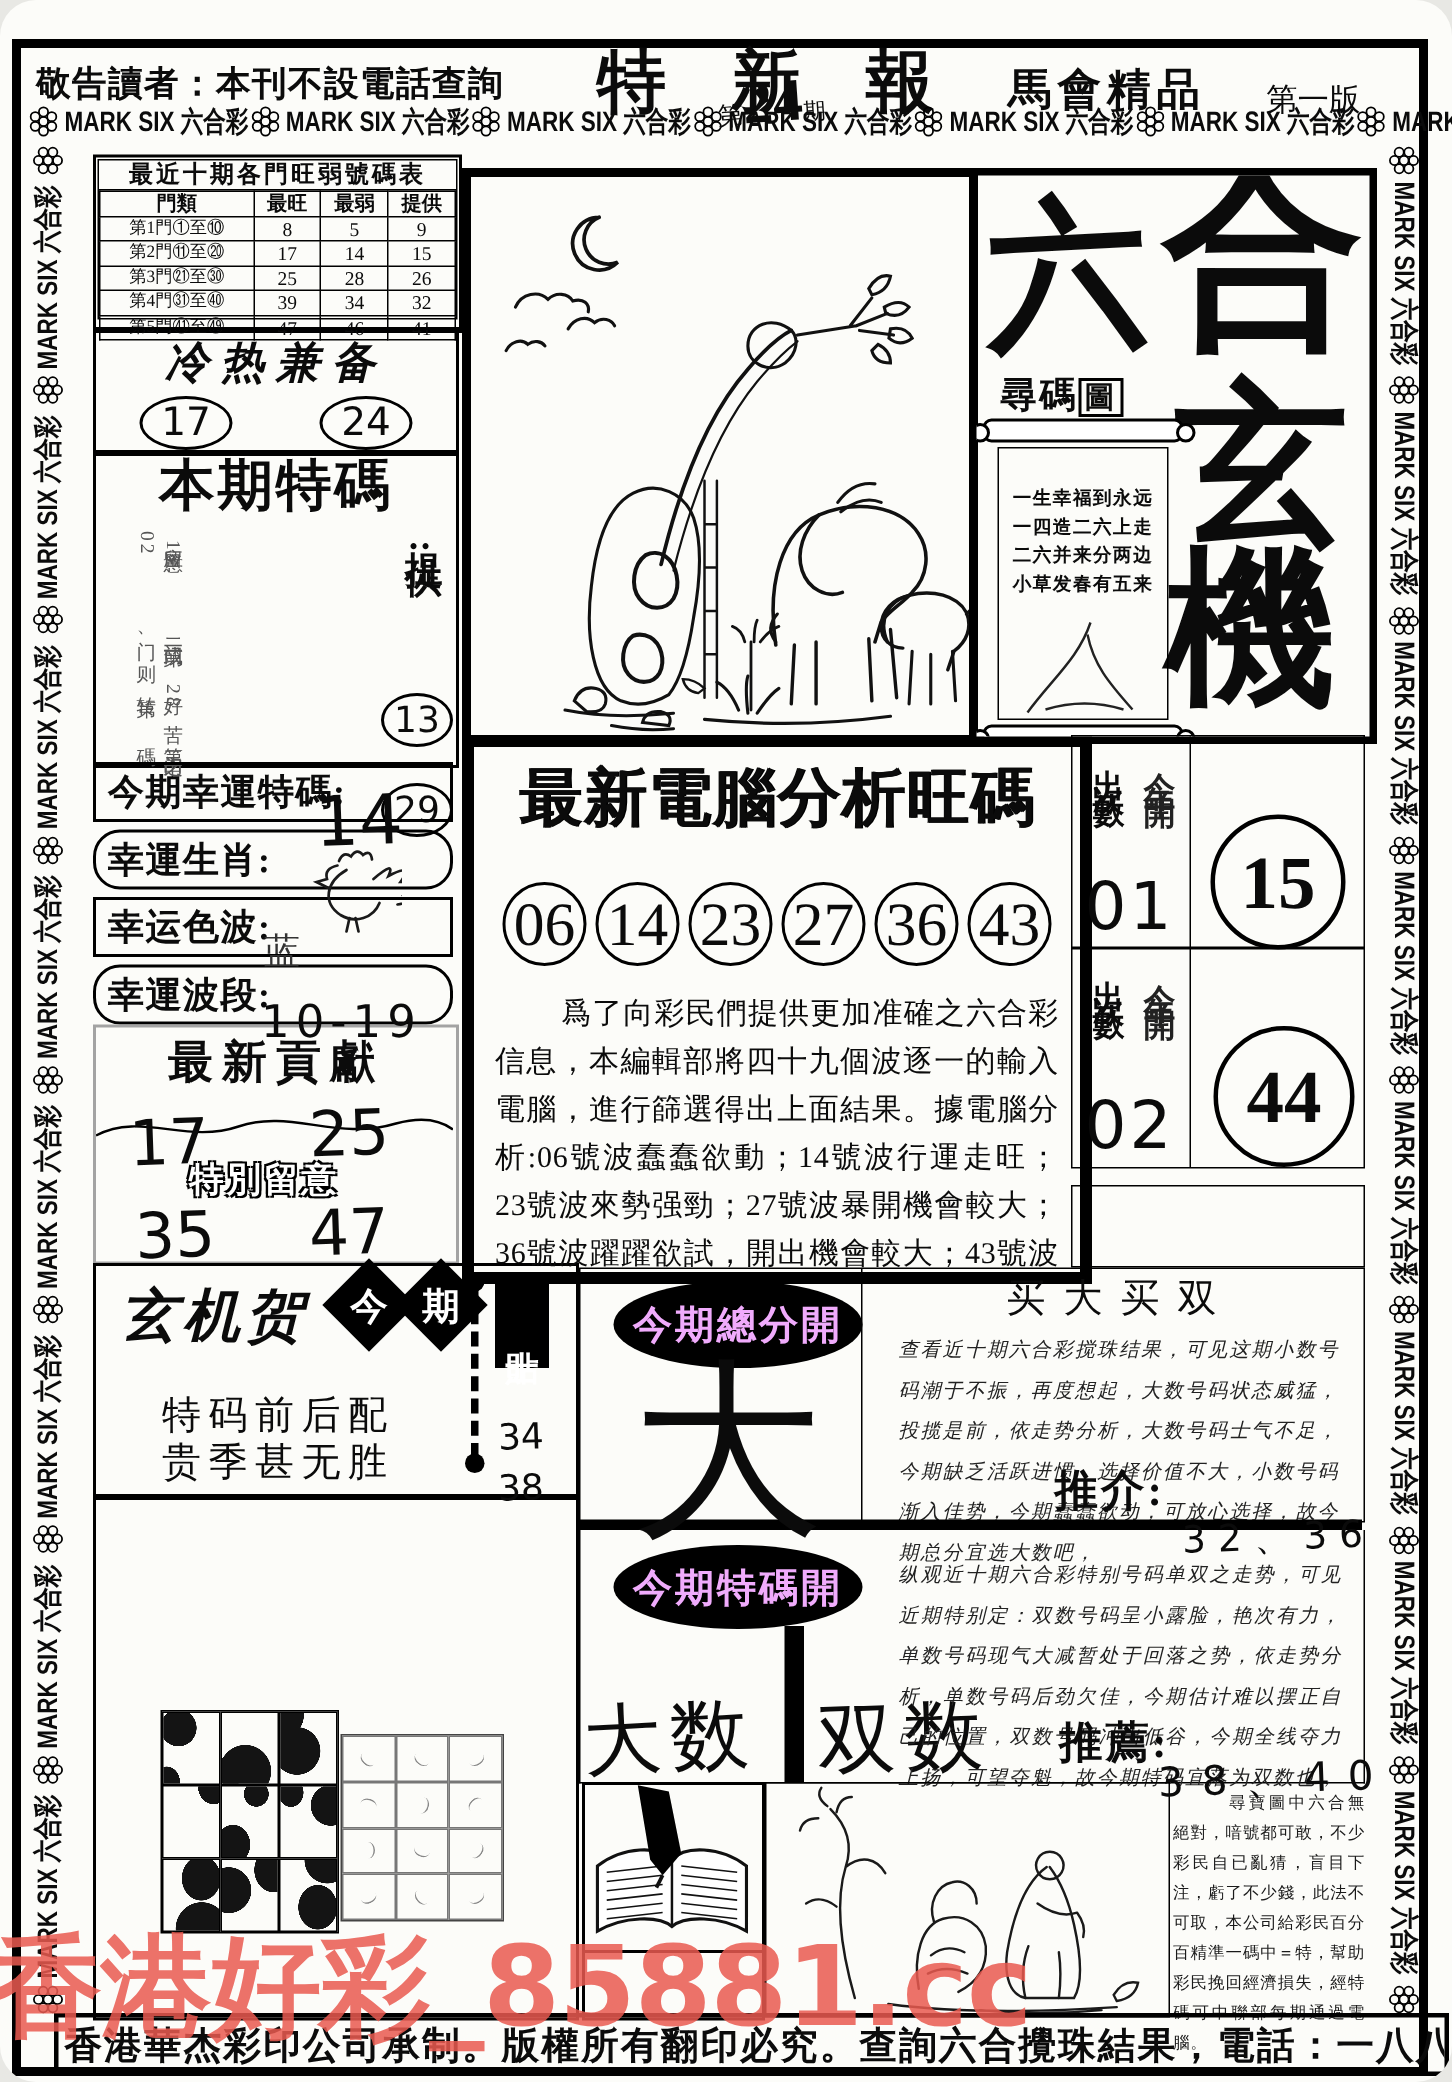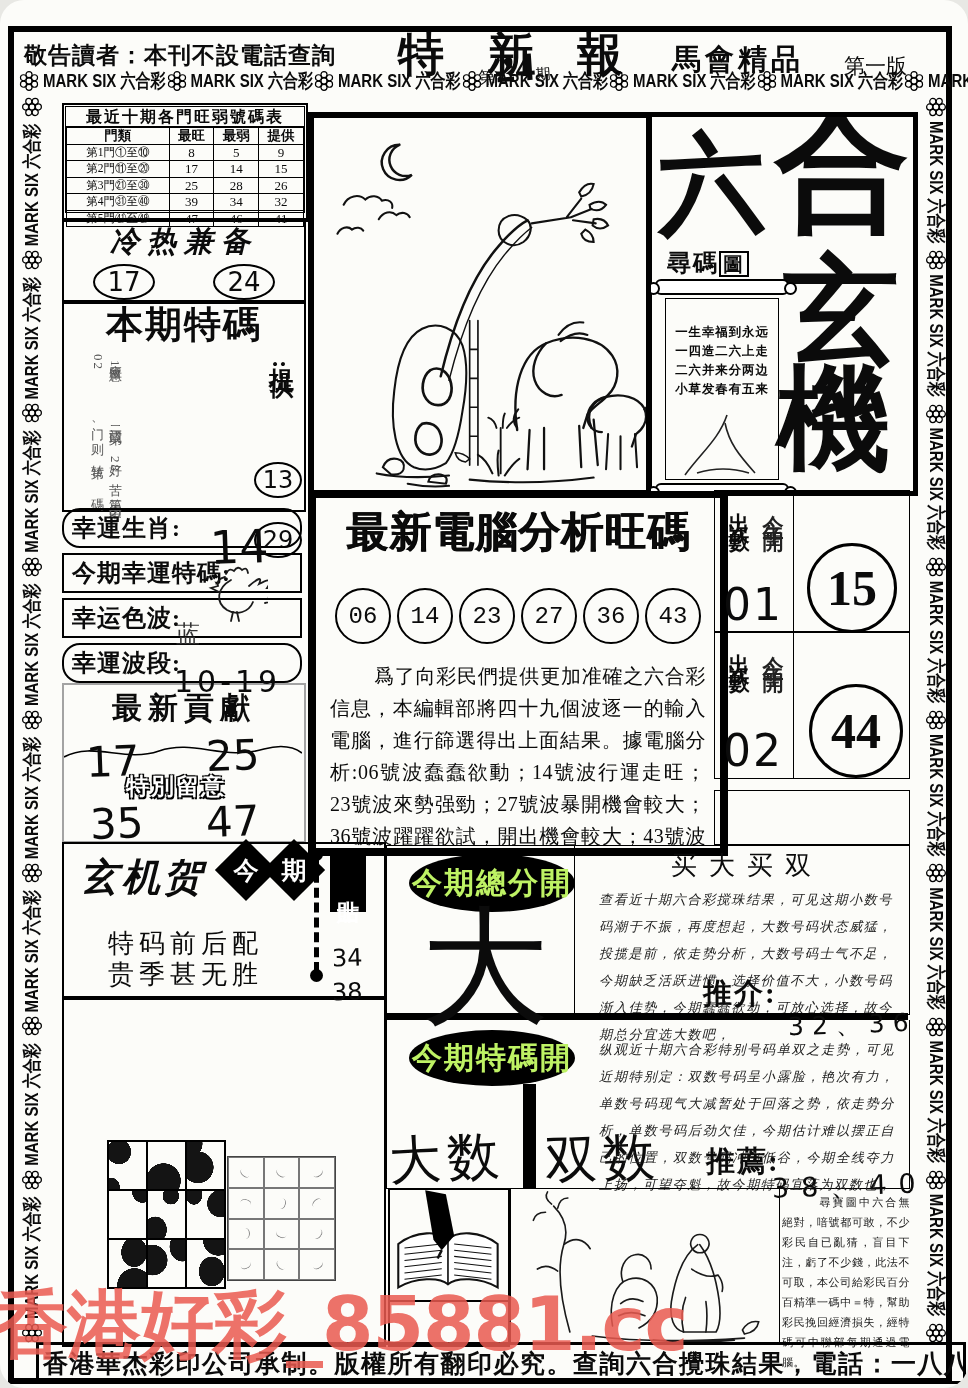--- a/index.html
+++ b/index.html
@@ -94,21 +94,21 @@
   #pz-right .cell{border:0.6px solid #777;display:flex;align-items:center;justify-content:center;}
   .squiggle{width:11px;height:8px;border-bottom:1.6px solid #888;border-radius:50%;}
   
   #goat-box{left:308px;top:112px;width:332px;height:374px;border:6px solid #000;}
   
   #analysis-box{left:308px;top:490px;width:404px;height:350px;border:8px solid #000;overflow:hidden;}
   #analysis-title{text-align:center;font-size:42px;font-weight:700;letter-spacing:1px;margin-top:6px;
                   text-shadow:1px 0 0 #000;}
   #analysis-circles{display:flex;justify-content:center;gap:6px;margin-top:28px;}
   .ball{width:52px;height:52px;border:2.5px solid #000;border-radius:50%;display:inline-flex;align-items:center;
-        justify-content:center;font-size:24px;font-family:Liberation Mono, monospace;}
+        justify-content:center;font-size:41px;font-family:Liberation Serif, serif;}
   #analysis-body{margin:16px 14px 0 14px;font-size:20px;line-height:32px;text-indent:2.2em;letter-spacing:0.5px;text-align:justify;}
   
   #hex-box{left:646px;top:112px;width:262px;height:374px;border:5px solid #000;overflow:hidden;}
   .hex-char{position:absolute;font-weight:900;line-height:1;font-family:"Liberation Serif",serif;}
   #hx-0{left:6px;top:14px;font-size:108px;transform:rotate(-3deg);}
   #hx-1{left:124px;top:-14px;font-size:134px;}
   #hx-2{left:132px;top:136px;font-size:116px;}
   #hx-3{left:126px;top:246px;font-size:114px;}
   #hex-label{position:absolute;left:16px;top:130px;font-size:24px;font-weight:800;letter-spacing:2px;}
   #hex-label .boxed{font-size:20px;border-width:2px;}
@@ -128,22 +128,22 @@
   .vlab{position:absolute;writing-mode:vertical-rl;font-size:21px;letter-spacing:9px;font-weight:600;}
   .vlab.l1{left:10px;top:5px;} .vlab.l2{left:44px;top:7px;color:#222;}
   .stat-count{position:absolute;left:8px;bottom:2px;font-size:44px;font-family:"DejaVu Sans",sans-serif;letter-spacing:2px;}
   .stat-circle{position:absolute;border:3px solid #000;border-radius:50%;display:flex;align-items:center;justify-content:center;
                font-size:50px;font-weight:700;}
   #stat-1 .stat-circle{left:92px;top:52px;width:84px;height:84px;}
   #stat-2 .stat-circle{left:94px;top:52px;width:88px;height:88px;}
   
   #secA{left:386px;top:845px;width:522px;height:168px;border:1.5px solid #000;overflow:visible;}
   #secA-div{position:absolute;left:187px;top:0;height:100%;border-left:1px solid #000;}
-  .oval-hdr{position:absolute;background:#000;color:#bef264;border-radius:50%;display:flex;align-items:center;
-            justify-content:center;font-size:30px;font-weight:700;letter-spacing:2px;}
+  .oval-hdr{position:absolute;background:#000;color:#f0abfc;border-radius:50%;display:flex;align-items:center;
+            justify-content:center;font-size:26px;font-weight:700;letter-spacing:2px;}
   #secA .oval-hdr{left:22px;top:8px;width:166px;height:58px;}
   #big-da{position:absolute;left:34px;top:58px;font-size:128px;font-weight:400;line-height:1;z-index:4;}
   #secA-title{position:absolute;left:214px;top:2px;width:292px;text-align:center;font-size:26px;letter-spacing:12px;}
   .hand-body{font-size:13.2px;line-height:27px;letter-spacing:1.5px;color:#222;text-align:justify;font-style:italic;}
   #secA-body{position:absolute;left:212px;top:40px;width:294px;}
   .rec-label{position:absolute;font-size:29px;font-weight:800;letter-spacing:2px;}
   #secA-rec{left:316px;top:128px;}
   #thick-line{left:386px;top:1013px;width:522px;height:7px;background:#000;z-index:3;}
   #recA-nums{left:788px;top:1008px;font-size:25px;letter-spacing:8px;z-index:5;}
   #secB{left:386px;top:1020px;width:522px;height:168px;border:1.5px solid #000;border-top:none;overflow:visible;}
@@ -555,25 +555,25 @@
         </div>
       <div id="special-provide">提供:</div>
       <div id="special-circles">
           <span class="circ-sm">13</span>
           <span class="circ-sm">29</span>
         </div>
     </div>
   </div>
 
   <div class="abs" id="lucky-box">
+    <div class="lucky-row">
+        <span>今期幸運特碼:</span>
+      </div>
     <div class="lucky-row round">
         <span>幸運生肖:</span>
-      </div>
-    <div class="lucky-row">
-        <span>今期幸運特碼:</span>
       </div>
     <div class="lucky-row">
         <span>幸运色波:</span>
       </div>
     <div class="lucky-row round">
         <span>幸運波段:</span>
       </div>
     <div class="abs" id="lv-14">14</div>
     <div class="abs" id="lv-rooster">
       <svg width="72" height="58" viewBox="0 0 72 58" fill="none" stroke="#1a1a1a" stroke-width="1.8" stroke-linecap="round">

